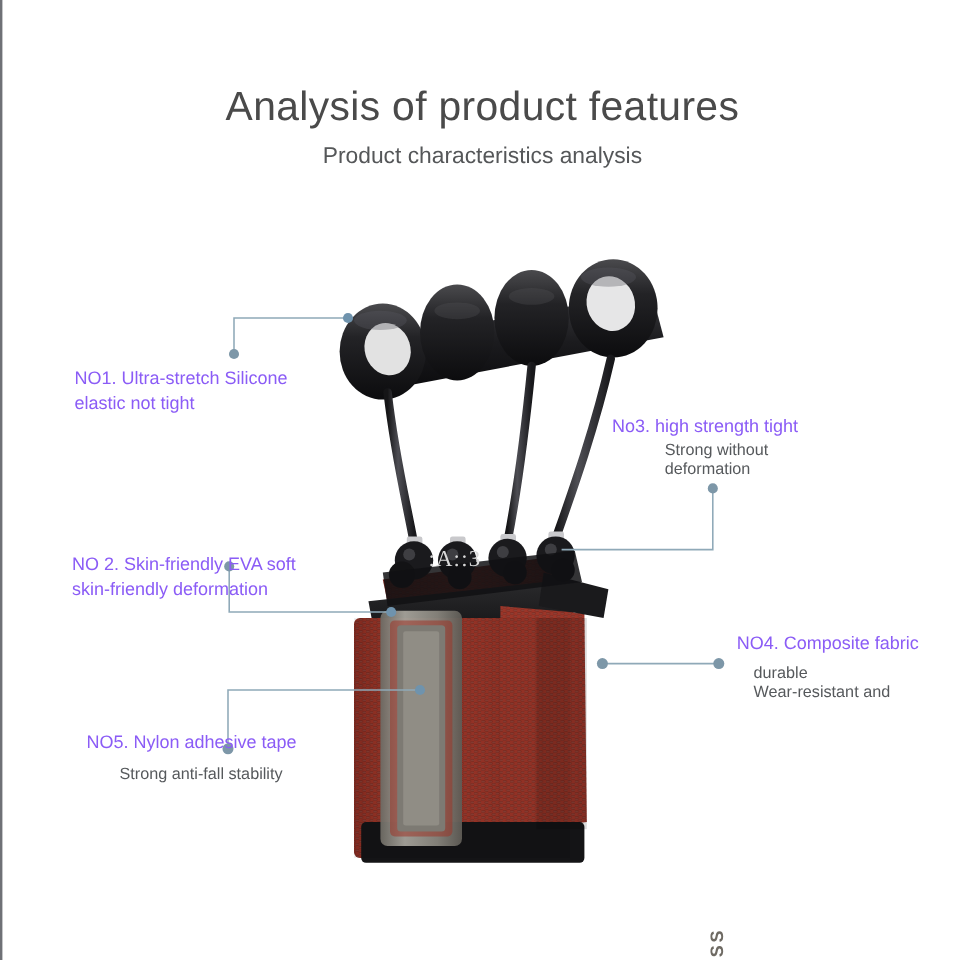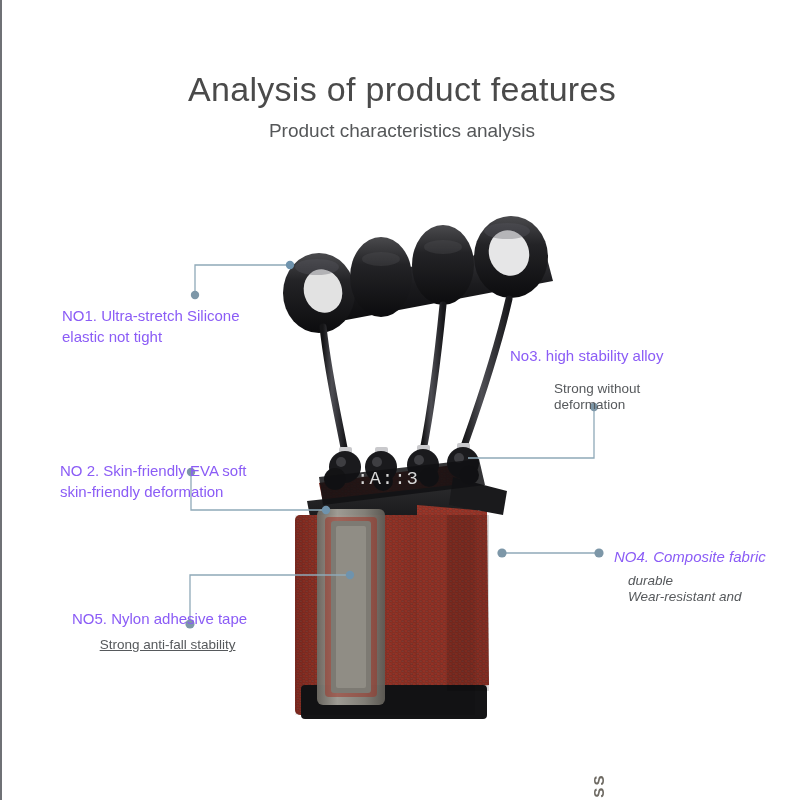--- a/index.html
+++ b/index.html
@@ -55,25 +55,25 @@
   .ann .sub {
     font-size: 13.5px;
     color: #56595c;
     line-height: 16px;
     white-space: nowrap;
   }
 
   #ann1 { left: 60px;  top: 305px; }
   #ann2 { left: 58px;  top: 430px; margin-top: 30px; }
   #ann3 { left: 508px; top: 345px; }
-  #ann3 .sub { margin-left: 44px; margin-top: 15px; }
-  #ann4 { left: 612px; top: 546px; font-style: italic; }
+  #ann3 .sub { margin-left: 44px; margin-top: 1px; }
+  #ann4 { left: 612px; top: 526px; }
   #ann4 .sub { margin-left: 14px; margin-top: 6px; }
   #ann5 { left: 70px;  top: 608px; text-align: center; }
-  #ann5 .sub { margin-top: 8px; margin-left: 16px; font-size: 13.5px; text-decoration: underline; }
+  #ann5 .sub { margin-top: 8px; margin-left: 16px; font-size: 13.5px; }
 
   
   .leader-svg {
     position: absolute;
     left: 0; top: 0;
     width: 800px; height: 800px;
     pointer-events: none;
   }
 
   
@@ -82,25 +82,25 @@
     left: 255px;
     top: 215px;
     width: 320px;
     height: 510px;
   }
   .prod-svg { width: 320px; height: 510px; display: block; }
 
   .artifact {
     position: absolute;
     left: 355px;
-    top: 468px;
+    top: 456px;
     font-size: 19px;
     color: #d8d8d8;
     letter-spacing: 1px;
-    font-family: Liberation Mono, monospace;
+    font-family: Liberation Serif, serif;
   }
   .hardness-text {
     position: absolute;
     left: 329px;
     top: 521px;
     width: 24px;
     height: 176px;
     display: flex;
     align-items: center;
     justify-content: center;
@@ -289,21 +289,21 @@
     <div class="main">NO1. Ultra-stretch Silicone</div>
     <div class="main">elastic not tight</div>
   </div>
 
   <div class="ann" id="ann2">
     <div class="main">NO 2. Skin-friendly EVA soft</div>
     <div class="main">skin-friendly deformation</div>
   </div>
 
   <div class="ann" id="ann3">
-    <div class="main">No3. high stability alloy</div>
+    <div class="main">No3. high strength tight</div>
     <div class="sub">
       <div>Strong without</div>
       <div>deformation</div>
     </div>
   </div>
 
   <div class="ann" id="ann4">
     <div class="main">NO4. Composite fabric</div>
     <div class="sub">
       <div>durable</div>

